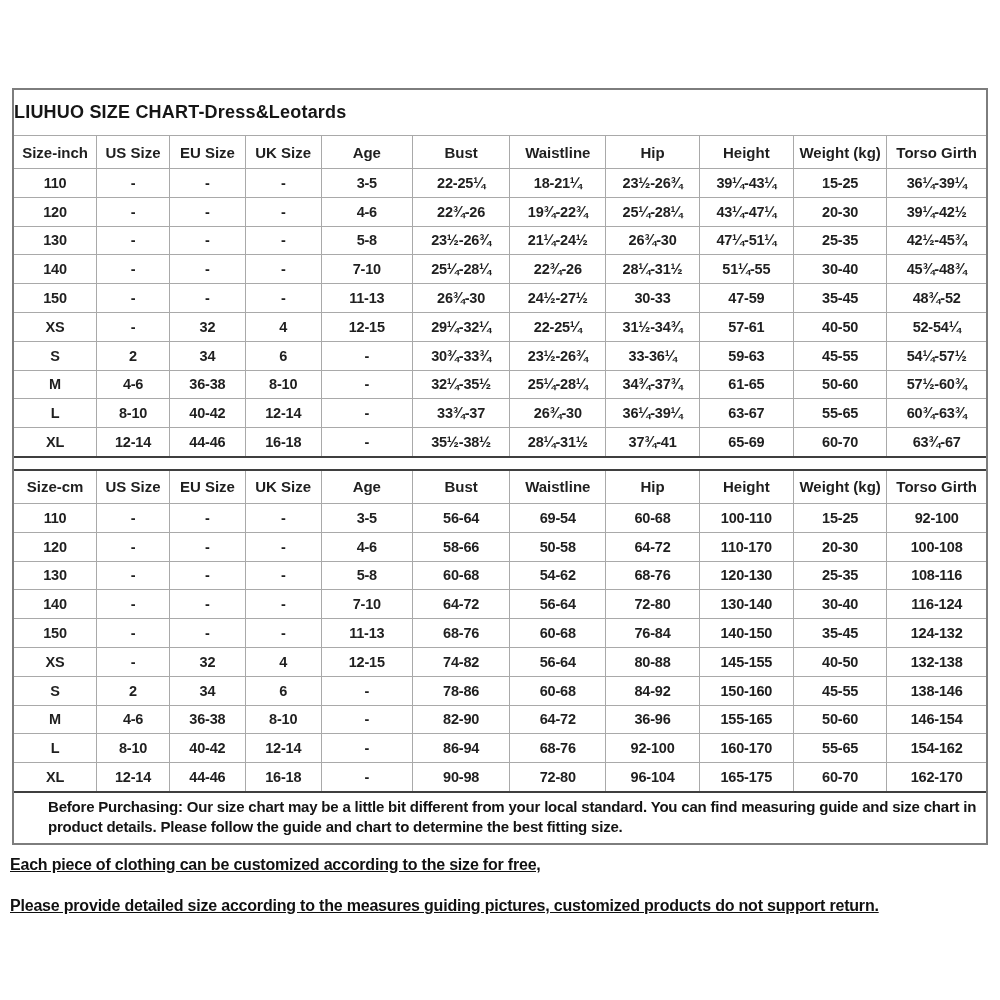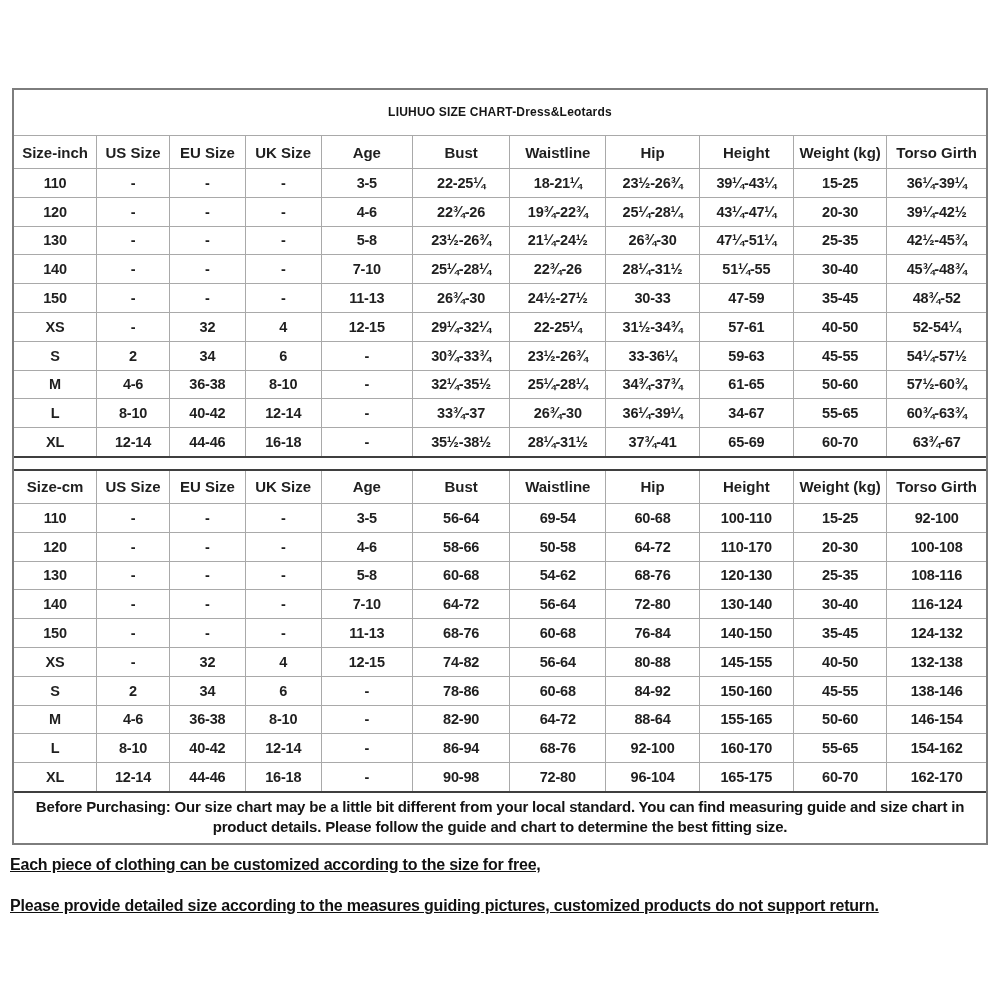--- a/index.html
+++ b/index.html
@@ -17,23 +17,22 @@
     left: 12px;
     top: 88px;
     width: 976px;
     border: 2px solid #7d7d7d;
     box-sizing: border-box;
     background: #fff;
   }
   .chart-title {
     height: 45px;
     line-height: 45px;
-    text-align: center;
     font-weight: bold;
-    font-size: 12px;
+    font-size: 18px;
     letter-spacing: 0.2px;
     color: #161616;
     border-bottom: 1px solid #a9a9a9;
   }
   table.size-table {
     width: 100%;
     border-collapse: collapse;
     table-layout: fixed;
   }
   table.size-table th,
@@ -51,26 +50,27 @@
   table.size-table td { font-size: 14.5px; height: 27.8px; letter-spacing: -0.2px; }
   table.size-table th:first-child, table.size-table td:first-child { border-left: none; }
   table.size-table th:last-child,  table.size-table td:last-child  { border-right: none; }
   table.inch-table thead th { border-top: none; margin-top: 36px; }
   table.inch-table tbody tr:last-child td { border-bottom: 2px solid #3f3f3f; }
   .section-gap { height: 11px; }
   table.cm-table thead th { border-top: 2px solid #3f3f3f; }
   table.cm-table tbody tr:last-child td { border-bottom: 2px solid #3f3f3f; }
   .purchase-note {
     padding: 4px 6px 6px 6px;
-    text-align: center;
+    text-align: left;
     font-weight: bold;
     font-size: 15px;
     line-height: 1.35;
     letter-spacing: -0.2px;
     color: #141414;
+    margin-left: 28px;
   }
   .footer-note {
     position: absolute;
     left: 10px;
     width: 985px;
     font-weight: bold;
     font-size: 16px;
     letter-spacing: -0.2px;
     color: #111111;
     white-space: nowrap;
@@ -221,21 +221,21 @@
         </tr>
         <tr>
           <td>L</td>
           <td>8-10</td>
           <td>40-42</td>
           <td>12-14</td>
           <td>-</td>
           <td>33¾-37</td>
           <td>26¾-30</td>
           <td>36¼-39¼</td>
-          <td>34-67</td>
+          <td>63-67</td>
           <td>55-65</td>
           <td>60¾-63¾</td>
         </tr>
         <tr>
           <td>XL</td>
           <td>12-14</td>
           <td>44-46</td>
           <td>16-18</td>
           <td>-</td>
           <td>35½-38½</td>
@@ -372,21 +372,21 @@
           <td>138-146</td>
         </tr>
         <tr>
           <td>M</td>
           <td>4-6</td>
           <td>36-38</td>
           <td>8-10</td>
           <td>-</td>
           <td>82-90</td>
           <td>64-72</td>
-          <td>88-64</td>
+          <td>36-96</td>
           <td>155-165</td>
           <td>50-60</td>
           <td>146-154</td>
         </tr>
         <tr>
           <td>L</td>
           <td>8-10</td>
           <td>40-42</td>
           <td>12-14</td>
           <td>-</td>

